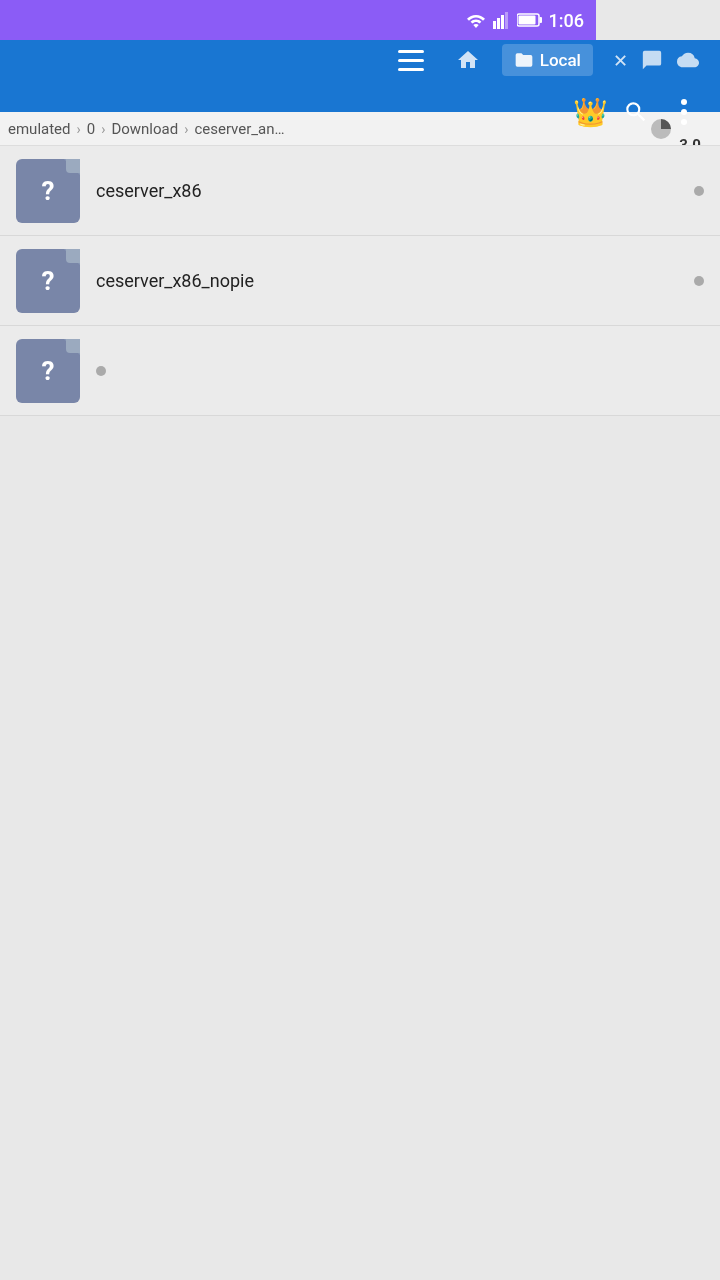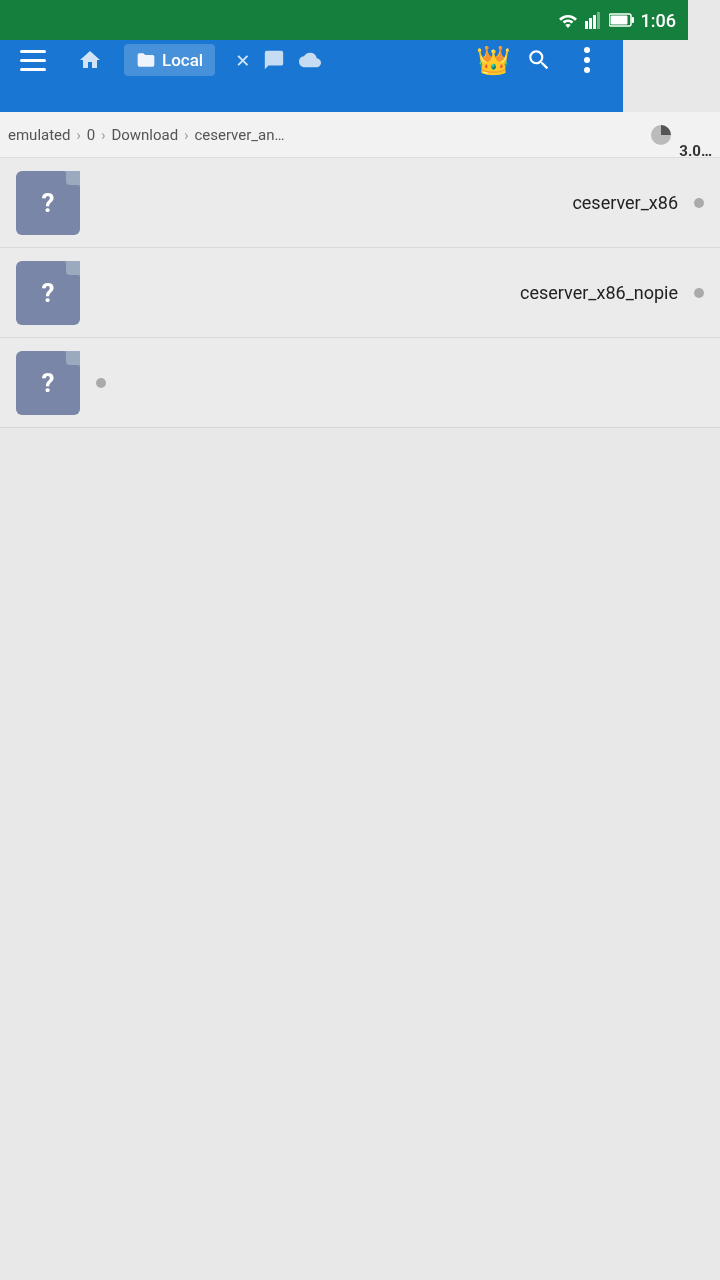--- a/index.html
+++ b/index.html
@@ -7,49 +7,50 @@
     body {
       width: 720px;
       min-height: 1280px;
       background: #e8e8e8;
       font-family: 'Roboto', Arial, sans-serif;
       overflow-x: hidden;
     }
 
     
     .status-bar {
-      width: 688px;
+      width: 596px;
       height: 40px;
-      background: #15803d;
+      background: #8b5cf6;
       display: flex;
       align-items: center;
       justify-content: flex-end;
       padding: 12px 12px;
       gap: 8px;
     }
     .status-bar .time {
       color: white;
       font-size: 18px;
       font-weight: 500;
     }
     .status-icons {
       display: flex;
       align-items: center;
       gap: 6px;
     }
 
     
     .app-bar {
-      width: 623px;
+      width: 720px;
       height: 72px;
       background: #1976d2;
       display: flex;
-      align-items: flex-start;
+      align-items: flex-end;
       padding: 0 16px;
       gap: 12px;
+      flex-direction: column;
     }
     .app-bar-left {
       display: flex;
       align-items: center;
       gap: 16px;
       flex: 1;
     }
     .hamburger-btn {
       width: 40px;
       height: 40px;
@@ -132,21 +133,21 @@
       height: 40px;
       display: flex;
       align-items: center;
       justify-content: center;
       cursor: pointer;
     }
 
     
     .breadcrumb-bar {
       width: 720px;
-      height: 46px;
+      height: 34px;
       background: #f2f2f2;
       display: flex;
       align-items: center;
       padding: 0 8px;
       gap: 2px;
       overflow: hidden;
       border-bottom: 1px solid #ddd;
     }
     .breadcrumb-item {
       color: #555;
@@ -224,21 +225,20 @@
     .file-icon .question-mark {
       color: white;
       font-size: 26px;
       font-weight: bold;
       z-index: 1;
     }
     .file-name {
       flex: 1;
       font-size: 18px;
       color: #222;
-      text-align: right;
     }
     .file-dot {
       width: 10px;
       height: 10px;
       border-radius: 50%;
       background: #aaa;
       flex-shrink: 0;
     }
 
     

